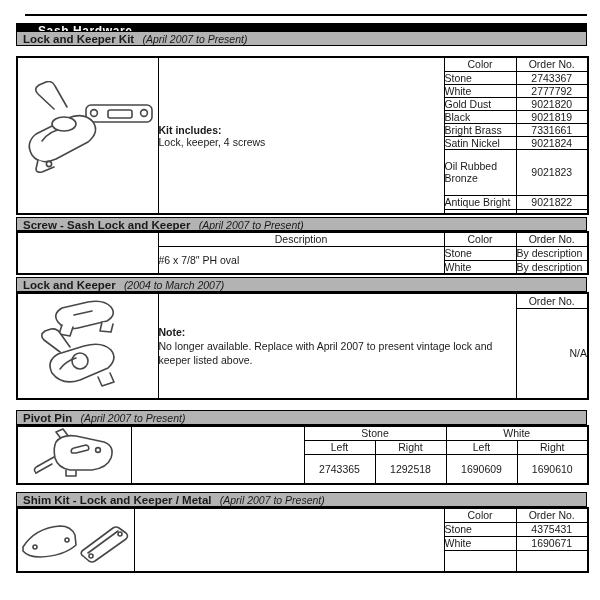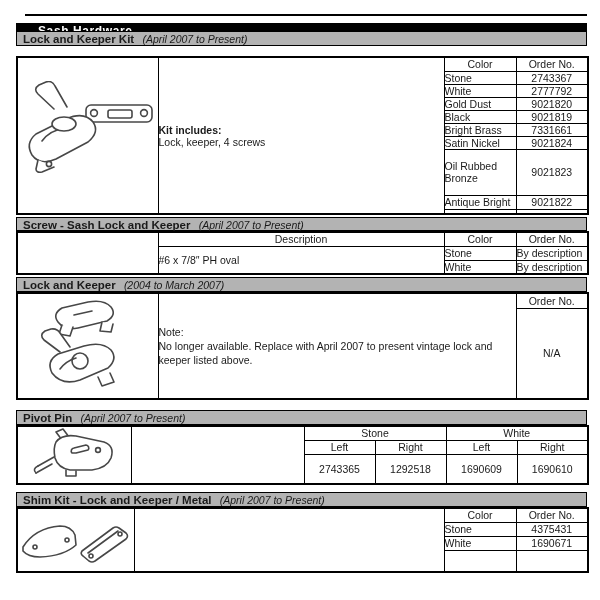--- a/index.html
+++ b/index.html
@@ -30,22 +30,22 @@
   }
   table.grid{border:2px solid #000;}
   th.hdr{font-weight:bold;text-align:center;font-size:11px;}
   td.colorname{text-align:left;padding:1px 4px;vertical-align:top;}
   td.ordernum{text-align:center;padding:1px 2px;vertical-align:top;}
   td.imgcell{vertical-align:top;text-align:center;}
   td.kitinfo{vertical-align:top;padding:2px 6px;}
   .b{font-weight:bold;}
   td.desccell{vertical-align:top;padding:1px 6px;}
   td.notecell{vertical-align:top;padding:4px 8px;font-size:10px;line-height:1.35;}
-  .notelabel{font-weight:normal;font-size:10.5px;}
-  td.na{vertical-align:top;text-align:center;padding-top:3px;}
+  .notelabel{font-weight:bold;font-size:10.5px;}
+  td.na{vertical-align:top;text-align:right;padding-top:3px;}
   td.val{vertical-align:top;text-align:center;padding-top:3px;}
   svg.draw{display:block;}
   svg.draw path,svg.draw rect,svg.draw circle,svg.draw ellipse,svg.draw line{
     fill:#fff;stroke:#474747;stroke-width:1.6;stroke-linejoin:round;stroke-linecap:round;
   }
   svg.draw .noline{fill:none;}
 </style>
 </head>
 <body>
 

